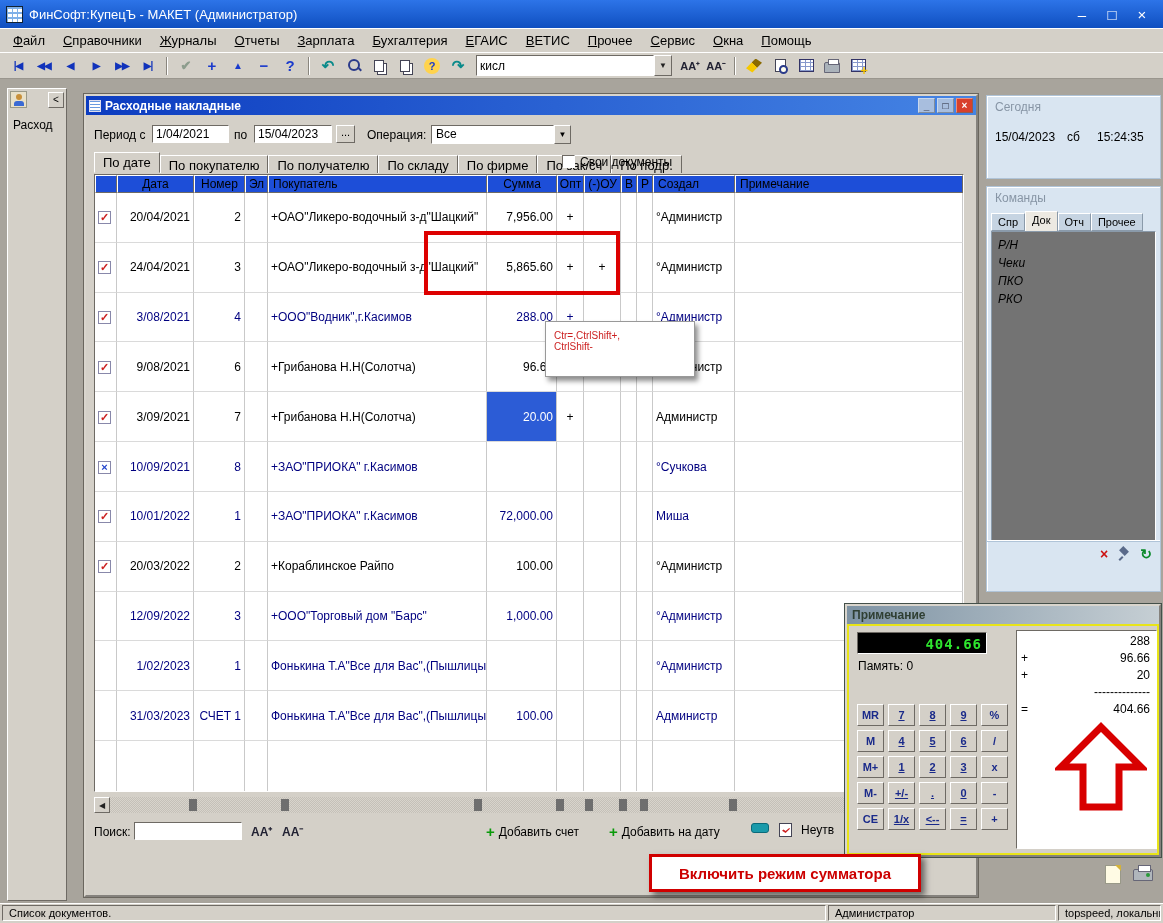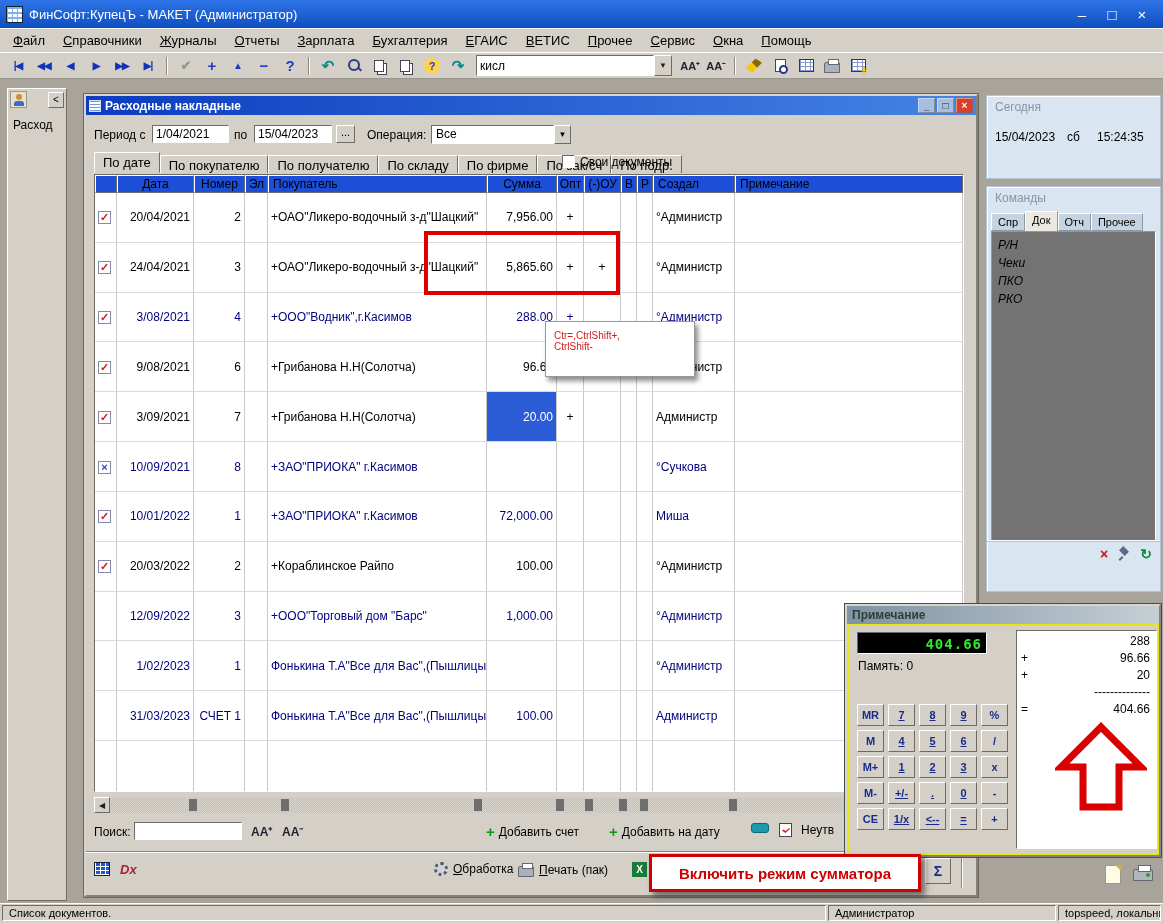--- a/index.html
+++ b/index.html
@@ -537,39 +537,20 @@
       </span>
       <span class="sr-item" style="left:665px">
           <span class="eraser-icon"></span>
         </span>
       <span class="sr-item" style="left:693px">
           <span class="unapp-icon"></span>
         </span>
       <span class="sr-item" style="left:715px">Неутв</span>
     </div>
 
-    <div class="abs bbar">
-      <span class="bb-item" style="left:8px">
-          <span class="tableview-icon"></span>
-        </span>
-      <span class="bb-item dx" style="left:34px">Dх</span>
-      <span class="bb-item" style="left:348px">
-        <span class="gear-icon"></span>
-        <span class="ul">Обработка</span>
-      </span>
-      <span class="bb-item" style="left:432px">
-        <span class="print-icon"></span>
-        <span class="ul">Печать (пак)</span>
-      </span>
-      <span class="bb-item" style="left:546px">
-          <span class="excel-icon">X</span>
-        </span>
-      <span class="sigma-btn btn3d">Σ</span>
-      <span class="bsep"></span>
-    </div>
   </div>
 </div>
 
 <div class="abs rpanel today">
   <div class="rp-title">Сегодня</div>
   <div class="today-line">
     <span class="d">15/04/2023</span>
     <span class="w">сб</span>
     <span>15:24:35</span>
   </div>

